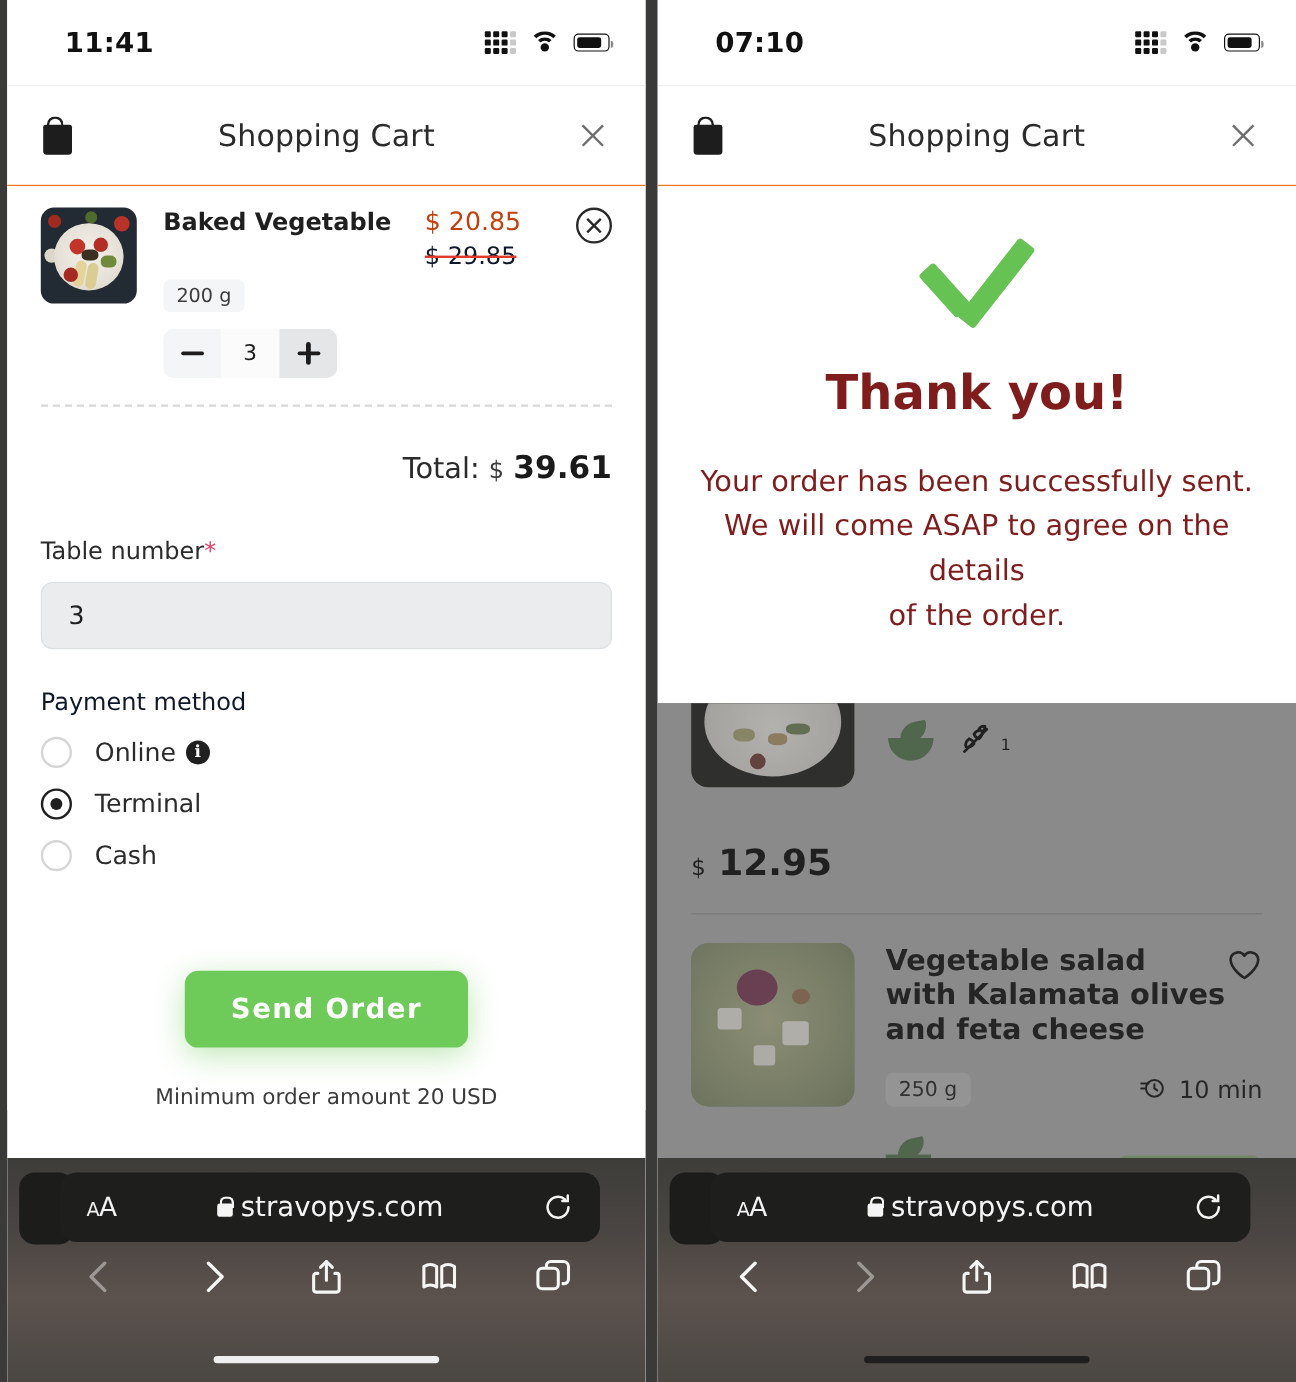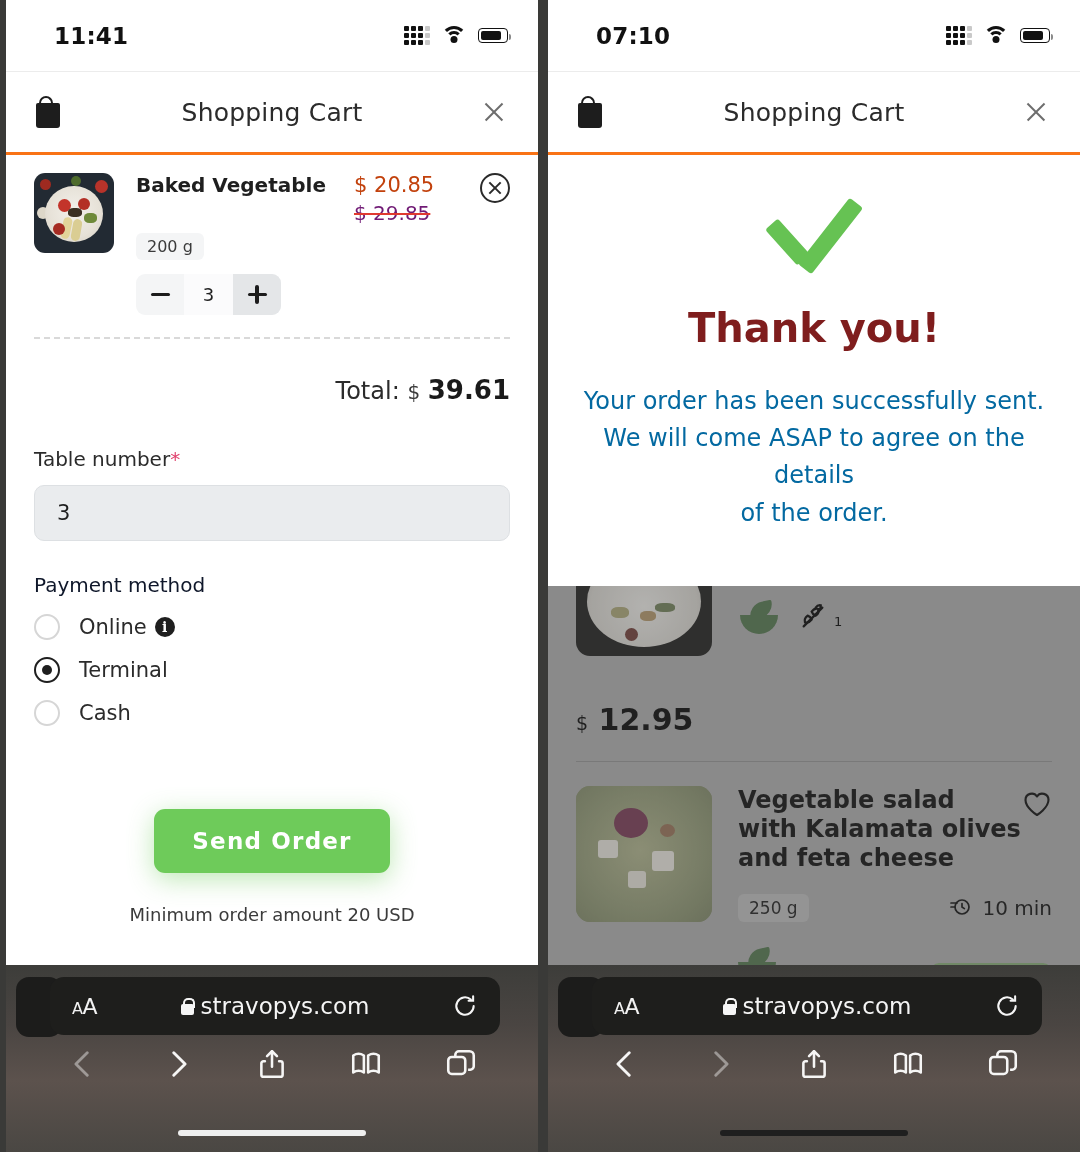--- a/index.html
+++ b/index.html
@@ -34,21 +34,21 @@
   .wifi b:nth-child(2){ width: 16px; height: 16px; top: 5px; }
   .wifi b:nth-child(3){ width: 7px; height: 7px; top: 10px; background:#111; border-radius:50%; border:none; }
   .batt { position: relative; width: 30px; height: 15px; border: 1.6px solid #111; border-radius: 4px; }
   .batt i { position: absolute; left: 1.6px; top: 1.6px; bottom: 1.6px; width: 72%; background: #111; border-radius: 2px; }
   .batt::after { content: ""; position: absolute; right: -4px; top: 4.5px; width: 2.4px; height: 6px;
                  background: #8a8a8a; border-radius: 0 2px 2px 0; }
 
   
   .cart-header {
     height: 83px; display: flex; align-items: center; padding: 0 30px 0 28px;
-    border-bottom: 3px solid #f97316; background: #fff; position: relative;
+    border-bottom: 1px solid #f97316; background: #fff; position: relative;
   }
   .bag-icon { width: 30px; height: 32px; position: relative; flex: 0 0 auto; }
   .bag-icon .body { position: absolute; left: 2px; bottom: 0; width: 24px; height: 25px;
                     background: #1d1d1d; border-radius: 2px 2px 3px 3px; }
   .bag-icon .handle { position: absolute; left: 5px; top: 0; width: 14px; height: 12px;
                       border: 2.2px solid #1d1d1d; border-bottom: none; border-radius: 8px 8px 0 0; }
   .cart-title { position: absolute; left: 0; right: 0; text-align: center; font-size: 25px;
                 color: #2b2b2b; letter-spacing: .2px; pointer-events: none; }
   .close-x { margin-left: auto; width: 28px; height: 28px; position: relative; cursor: pointer; }
   .close-x::before, .close-x::after { content: ""; position: absolute; left: 2px; top: 13px;
@@ -74,21 +74,21 @@
   .thumb .g1 { position: absolute; width: 11px; height: 11px; border-radius: 50%; background: #9e2a20; left: 8%; top: 8%; }
   .thumb .g2 { position: absolute; width: 13px; height: 13px; border-radius: 50%; background: #b8332a; left: 76%; top: 9%; }
   .thumb .g3 { position: absolute; width: 12px; height: 12px; border-radius: 50%; background: #ddd7c9; left: 4%; top: 42%; }
   .thumb .g4 { position: absolute; width: 10px; height: 10px; border-radius: 50%; background: #4e6b2c; left: 46%; top: 4%; }
 
   .item-info { flex: 1; padding-left: 22px; }
   .item-row1 { display: flex; align-items: flex-start; }
   .item-name { font-size: 20px; font-weight: 700; color: #1f1f1f; flex: 1; line-height: 1.2; }
   .price-col { text-align: left; width: 120px; flex: 0 0 auto; }
   .price-now { font-size: 21px; color: #c2410c; white-space: nowrap; }
-  .price-old { font-size: 20px; color: #701a75; text-decoration: line-through;
+  .price-old { font-size: 20px; color: #0f172a; text-decoration: line-through;
                text-decoration-color: #e03a2f; text-decoration-thickness: 2px; white-space: nowrap; margin-top: 4px; }
   .remove-btn { width: 30px; height: 30px; border: 2px solid #2a2a2a; border-radius: 50%;
                 position: relative; flex: 0 0 auto; margin-left: 6px; cursor: pointer; }
   .remove-btn::before, .remove-btn::after { content: ""; position: absolute; left: 5px; top: 12px;
       width: 16px; height: 2px; background: #2a2a2a; }
   .remove-btn::before { transform: rotate(45deg); }
   .remove-btn::after { transform: rotate(-45deg); }
 
   .weight-chip { display: inline-block; margin-top: 8px; padding: 4px 11px; background: #f4f5f6;
                  border-radius: 6px; font-size: 16px; color: #3b3b3b; }
@@ -135,21 +135,21 @@
               box-shadow: 0 6px 26px rgba(110,203,90,.45); }
   .min-note { text-align: center; font-size: 18px; color: #3b3b3b; margin-top: 31px; }
 
   
   .thanks { background: #fff; padding: 46px 30px 54px; text-align: center; }
   .check { width: 96px; height: 70px; margin: 0 auto 34px; position: relative; }
   .check b { position: absolute; background: #66c253; border-radius: 3px; }
   .check b.s { width: 17px; height: 48px; left: 13px; top: 17px; transform: rotate(-42deg); }
   .check b.l { width: 17px; height: 84px; left: 56px; top: -7px; transform: rotate(38deg); }
   .thanks-title { font-size: 40px; font-weight: 700; color: #7f1d1d; margin-bottom: 32px; }
-  .thanks-text { font-size: 24px; color: #0369a1; line-height: 1.55; }
+  .thanks-text { font-size: 24px; color: #7f1d1d; line-height: 1.55; }
 
   
   .backdrop { position: relative; background: #7e7e7e; height: 100%; }
   .bd-inner { filter: grayscale(.55) brightness(.78) contrast(.85); background: #b4b4b4; }
   .bd-card { padding: 0 28px; }
   .bd-top { display: flex; padding-top: 0; }
   .bd-thumb1 { width: 136px; height: 70px; border-radius: 0 0 14px 14px; overflow: hidden;
                background: #2a2a26; position: relative; flex: 0 0 auto; }
   .bd-thumb1 .pl { position: absolute; left: 8%; top: -42%; width: 84%; height: 130%;
                    background: radial-gradient(circle at 50% 55%, #f2efe6 0%, #ded9cc 70%, #b9b3a6 100%);

